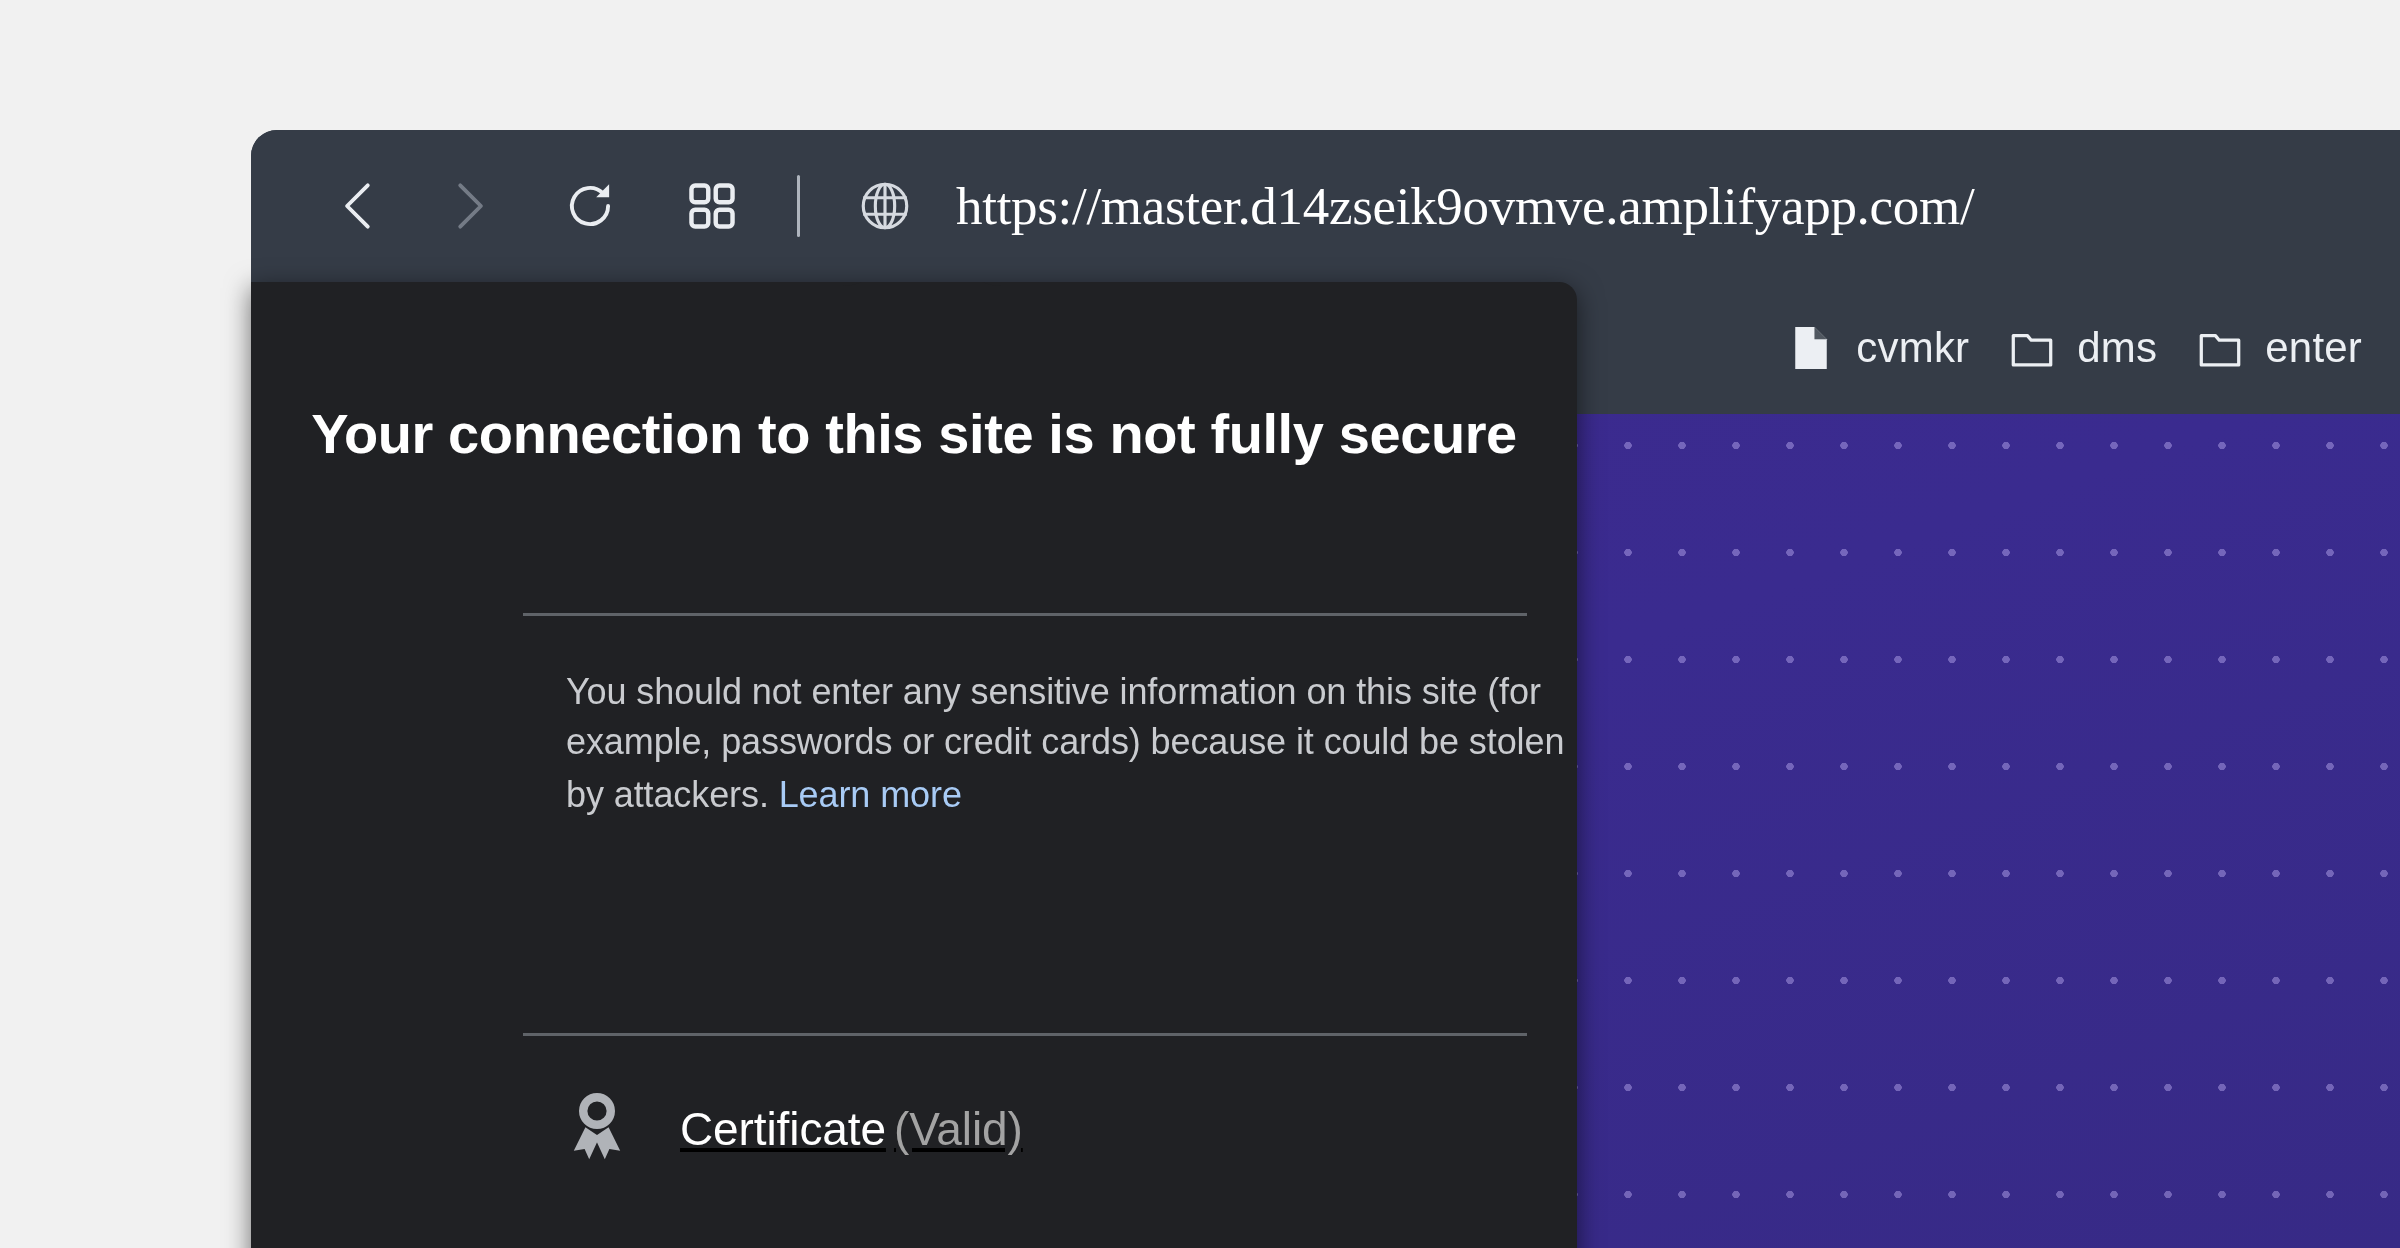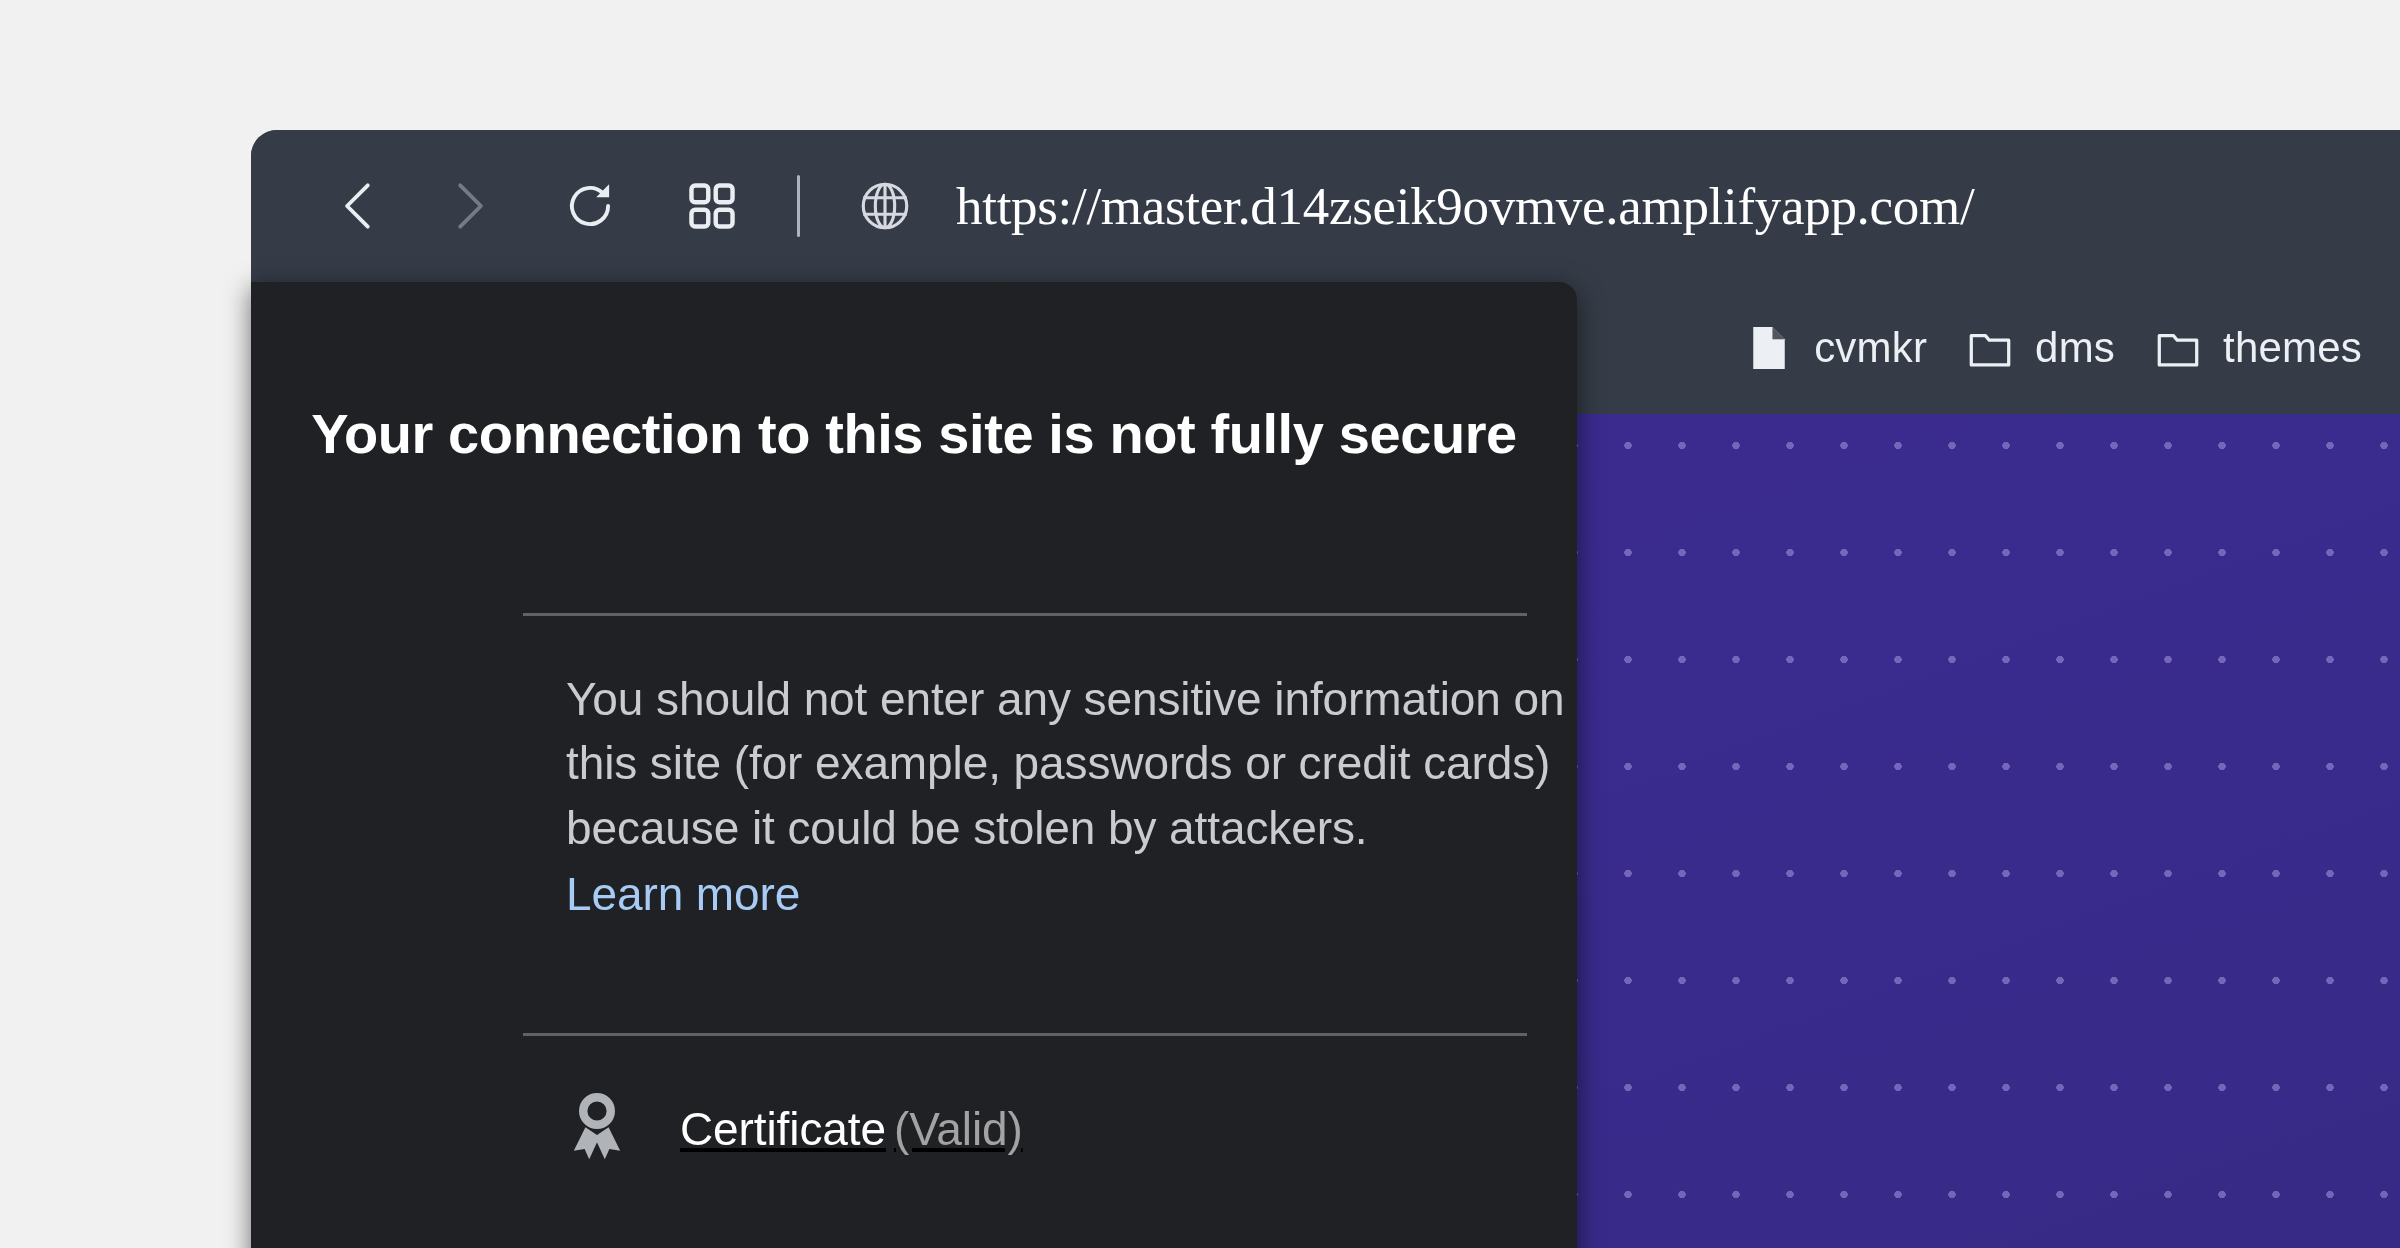--- a/index.html
+++ b/index.html
@@ -178,21 +178,21 @@
     background: #5f6368;
   }
   #divider-1 { top: 331px; }
   #divider-2 { top: 751px; }
 
   #popup-body {
     position: absolute;
     left: 315px;
     top: 385px;
     width: 1000px;
-    font-size: 46px;
+    font-size: 36px;
     line-height: 1.40;
     color: #c9cbcf;
     letter-spacing: -0.1px;
   }
 
   #learn-more-link {
     color: #a8cbf5;
     text-decoration: none;
     cursor: pointer;
     display: inline-block;
@@ -311,21 +311,21 @@
         </span>
         <span class="bookmark-label">dms</span>
       </div>
 
       <div class="bookmark-item">
         <span class="bookmark-icon">
           <svg width="46" height="42" viewBox="0 0 24 22" fill="none" stroke="#eceff3" stroke-width="1.7" stroke-linejoin="round">
             <path d="M2.2 4.5h7.4l2 2.4h10.2v13H2.2z"></path>
           </svg>
         </span>
-        <span class="bookmark-label">themes</span>
+        <span class="bookmark-label">enter</span>
       </div>
     </div>
 
     <div id="page-content"></div>
 
   </div>
 
   <div id="security-popup">
 
     <div id="popup-arrow">

